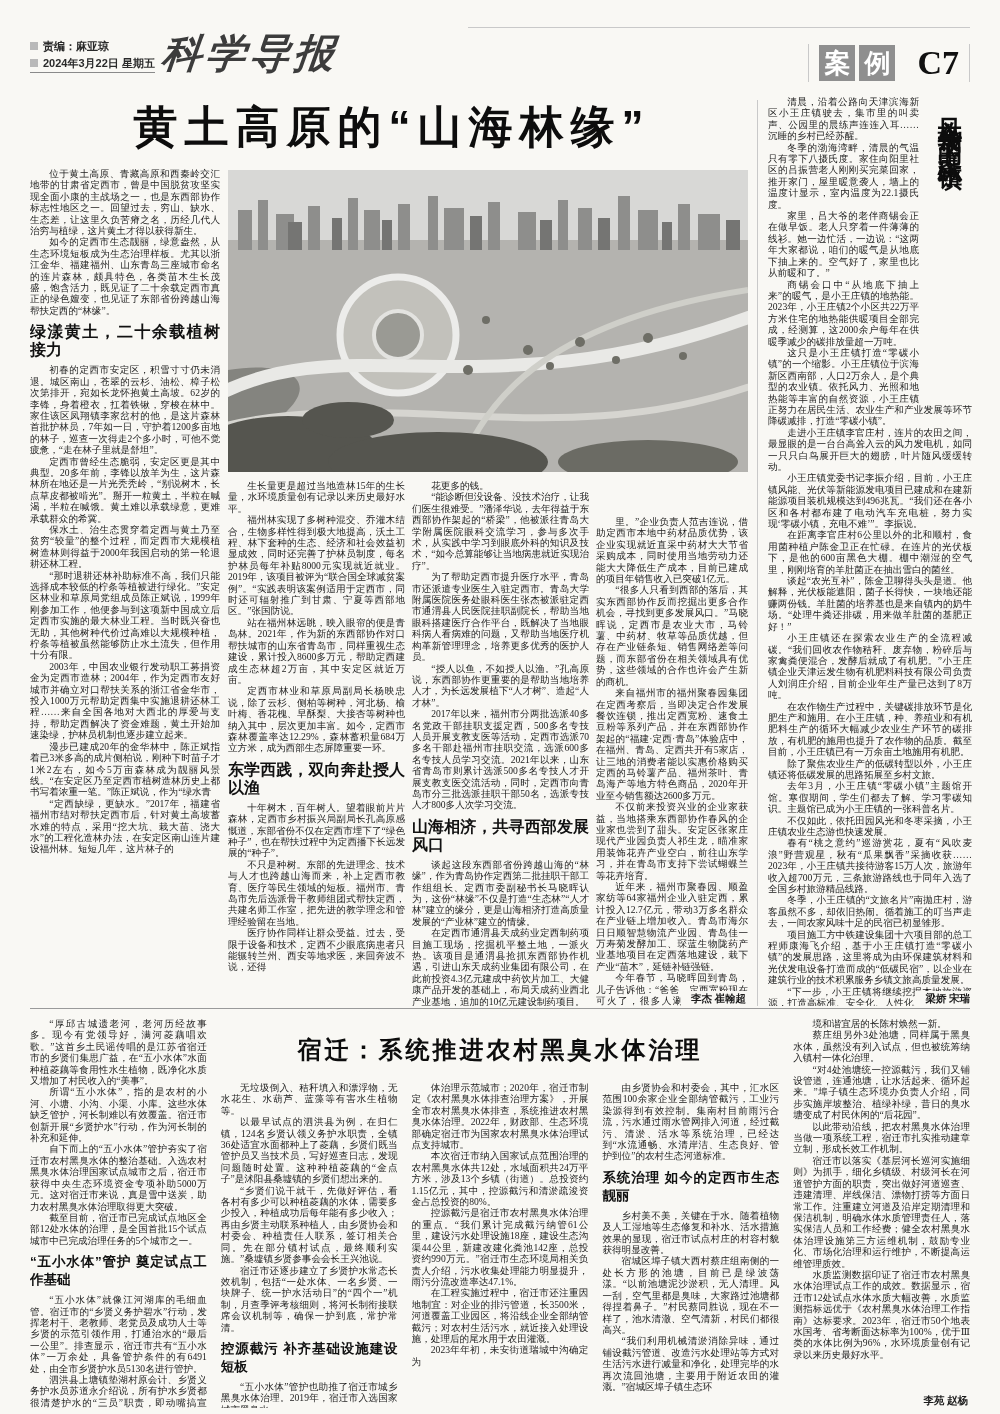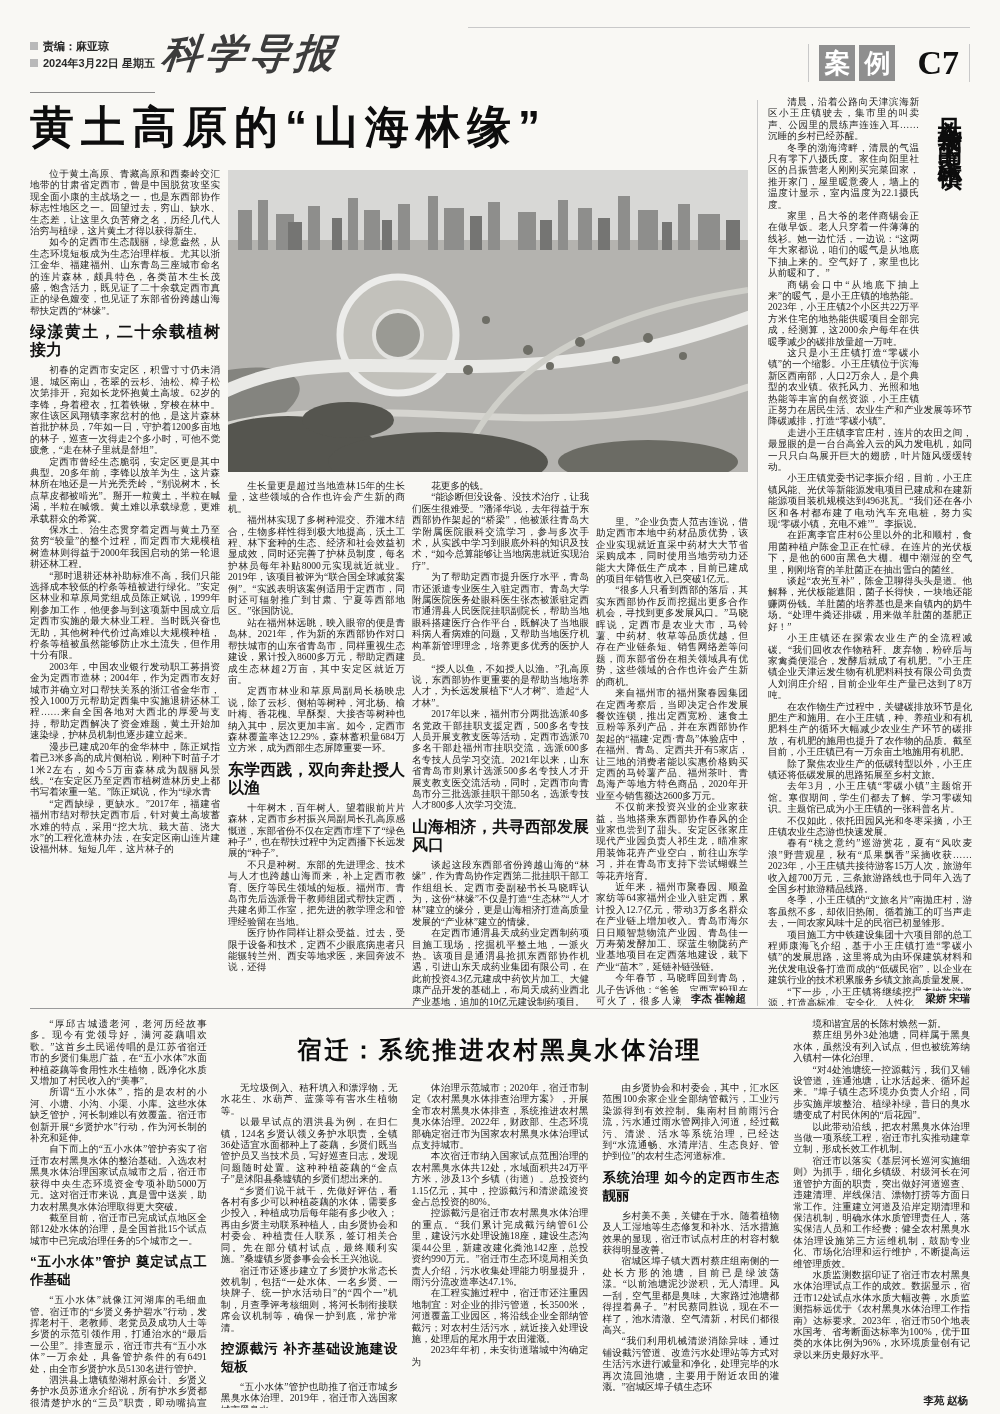--- a/index.html
+++ b/index.html
@@ -13,32 +13,32 @@
   html,body{margin:0;padding:0;background:#e9e8e4;}
   .page{
     position:relative;width:1000px;height:1414px;margin:0 auto;
     background:var(--paper);color:var(--ink);
     font-family:"Liberation Serif","DejaVu Serif",serif;
     overflow:hidden;
   }
   
   .top-rule{position:absolute;left:468px;top:27px;width:502px;height:1px;background:var(--rule-light);}
   .meta{position:absolute;left:30px;top:38px;font-family:"Liberation Sans","DejaVu Sans",sans-serif;
-        font-size:11px;font-weight:bold;color:#2a2a2a;line-height:17px;border-bottom:1px solid #8a8a8a;padding-bottom:20px;}
+        font-size:11px;font-weight:bold;color:#2a2a2a;line-height:17px;border-bottom:1px solid #8a8a8a;padding-bottom:0;}
   .meta .sq{display:inline-block;width:8px;height:8px;background:#b9b9b9;margin-right:5px;}
   .masthead{position:absolute;left:162px;top:26px;margin:0;
         font-family:"DejaVu Serif","Liberation Serif",serif;font-style:italic;font-weight:bold;
         font-size:40px;letter-spacing:4px;color:#3c3c3c;transform:skewX(-6deg);}
   .section-block{position:absolute;right:30px;top:44px;display:flex;align-items:center;
         border-left:1px solid var(--rule-light);border-right:1px solid var(--rule-light);padding:0 10px;}
   .section-box{width:36px;height:36px;background:var(--box-gray);color:#fff;display:flex;align-items:center;justify-content:center;
         font-family:"Liberation Sans","DejaVu Sans",sans-serif;font-size:26px;font-weight:bold;margin-right:4px;}
   .page-no{font-family:"Liberation Serif","DejaVu Serif",serif;font-size:34px;font-weight:bold;color:#111;margin-left:18px;}
   
-  .main-headline{position:absolute;left:30px;top:98px;width:724px;margin:0;
+  .main-headline{position:absolute;left:30px;top:98px;width:724px;margin:0;text-align:center;
         font-family:"Liberation Sans","DejaVu Sans",sans-serif;font-weight:900;font-size:44px;
         letter-spacing:7px;color:#0d0d0d;}
   
   .col{overflow:hidden;text-align:justify;}
   .para{margin:0;text-indent:2em;font-size:9.6px;line-height:11.4px;color:var(--ink);}
   .sub{margin:7px 0 5px 0;font-family:"Liberation Sans","DejaVu Sans",sans-serif;
        font-size:16px;font-weight:700;color:#111;text-indent:0;line-height:18px;}
   .m-col1{position:absolute;left:30px;top:168px;width:190px;height:838px;}
   .photo{position:absolute;left:228px;top:170px;width:520px;height:302px;background:#cfcfcf;overflow:hidden;}
   .m-under{position:absolute;left:228px;top:480px;width:520px;height:526px;display:flex;}
@@ -158,21 +158,21 @@
           <circle cx="420" cy="168" r="5"></circle>
           <circle cx="455" cy="186" r="4"></circle>
         <circle cx="258" cy="150" r="4"></circle>
           <circle cx="240" cy="200" r="5"></circle>
       </g>
     </svg>
   </div>
 
   <div class="m-under">
     <div class="col m-col2">
-        <p class="para">生长量更是超过当地造林15年的生长量，这些领域的合作也许会产生新的商机。</p>
+        <p class="para">生长量更是超过当地造林15年的生长量，水环境质量创有记录以来历史最好水平。</p>
         <p class="para">福州林实现了多树种混交、乔灌木结合，生物多样性得到极大地提高，沃土工程、林下套种的生态、经济和社会效益初显成效，同时还完善了护林员制度，每名护林员每年补贴8000元实现就近就业。2019年，该项目被评为“联合国全球减贫案例”。“实践表明该案例适用于定西市，同时还可辐射推广到甘肃、宁夏等西部地区。”张国防说。</p>
         <p class="para">站在福州林远眺，映入眼帘的便是青岛林。2021年，作为新的东西部协作对口帮扶城市的山东省青岛市，同样重视生态建设，累计投入8600多万元，帮助定西建成生态林超2万亩，其中安定区就近万亩。</p>
         <p class="para">定西市林业和草原局副局长杨映忠说，除了云杉、侧柏等树种，河北杨、榆叶梅、香花槐、早酥梨、大接杏等树种也纳入其中，层次更加丰富。如今，定西市森林覆盖率达12.29%，森林蓄积量684万立方米，成为西部生态屏障重要一环。</p>
         <h3 class="sub">东学西践，双向奔赴授人以渔</h3>
         <p class="para">十年树木，百年树人。望着眼前片片森林，定西市乡村振兴局副局长孔高原感慨道，东部省份不仅在定西市埋下了“绿色种子”，也在帮扶过程中为定西播下长远发展的“种子”。</p>
         <p class="para">不只是种树。东部的先进理念、技术与人才也跨越山海而来，补上定西市教育、医疗等民生领域的短板。福州市、青岛市先后选派骨干教师组团式帮扶定西，共建名师工作室，把先进的教学理念和管理经验留在当地。</p>
         <p class="para">医疗协作同样让群众受益。过去，受限于设备和技术，定西不少眼底病患者只能辗转兰州、西安等地求医，来回奔波不说，还得</p>
       </div>
     <div class="col m-col3">
         <p class="para">花更多的钱。</p>

